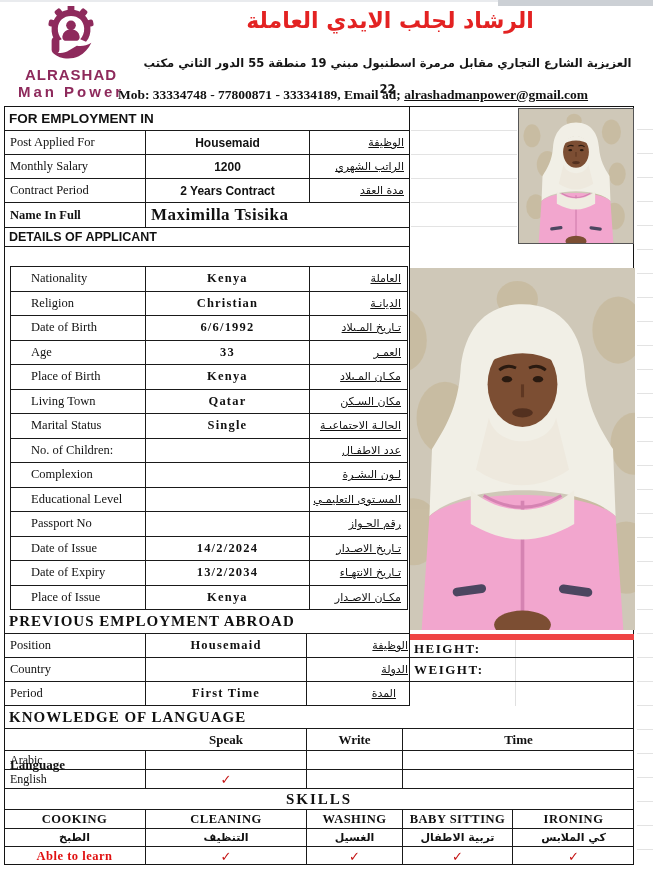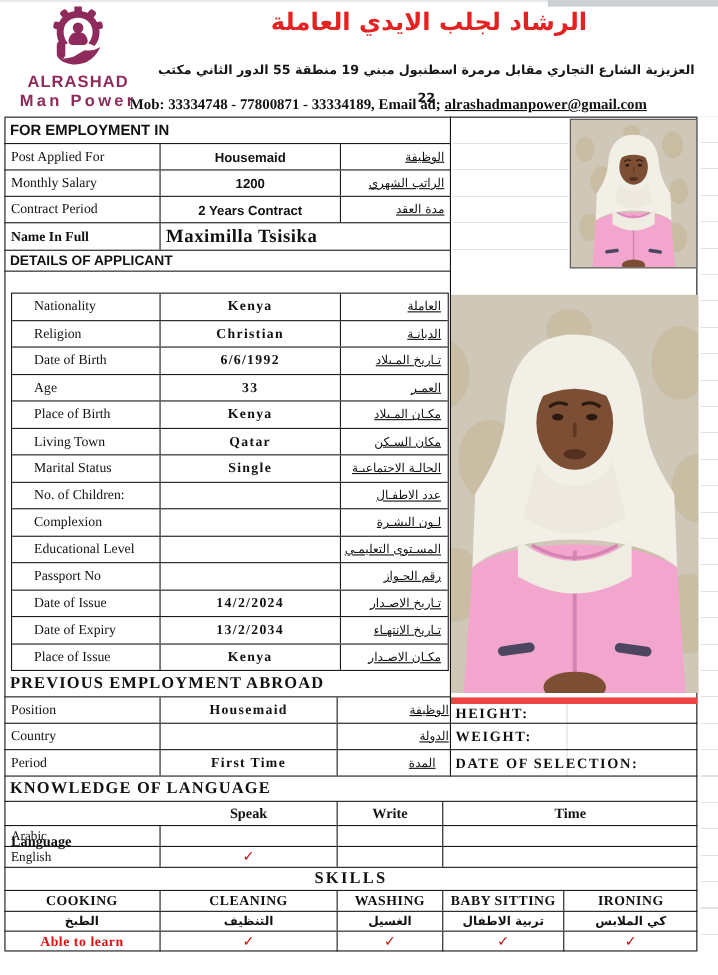--- a/index.html
+++ b/index.html
@@ -307,23 +307,20 @@
     </div>
   </div>
 
   <div class="abs sec" style="left:410px;top:634px;width:224px;">
     <div class="row r24" style="border-top:6px solid #ef4444;">
       <div class="cell rlabel endc" style="width:100%;">HEIGHT:</div>
     </div>
     <div class="row r24">
       <div class="cell rlabel endc" style="width:100%;">WEIGHT:</div>
     </div>
-    <div class="row r24">
-      <div class="cell rlabel endc" style="width:100%;">DATE OF SELECTION:</div>
-    </div>
   </div>
 
   <div class="abs hdr-serif" style="left:4px;top:706px;width:630px;height:23px;">KNOWLEDGE OF LANGUAGE</div>
   <div class="abs sec" style="left:4px;top:729px;width:630px;">
     <div class="row r22">
       <div class="cell lh w142" style="padding-left:6px;margin-top:36px;">Language</div>
       <div class="cell lh lh-c w161">Speak</div>
       <div class="cell lh lh-c w96">Write</div>
       <div class="cell lh lh-c endc w231">Time</div>
     </div>

